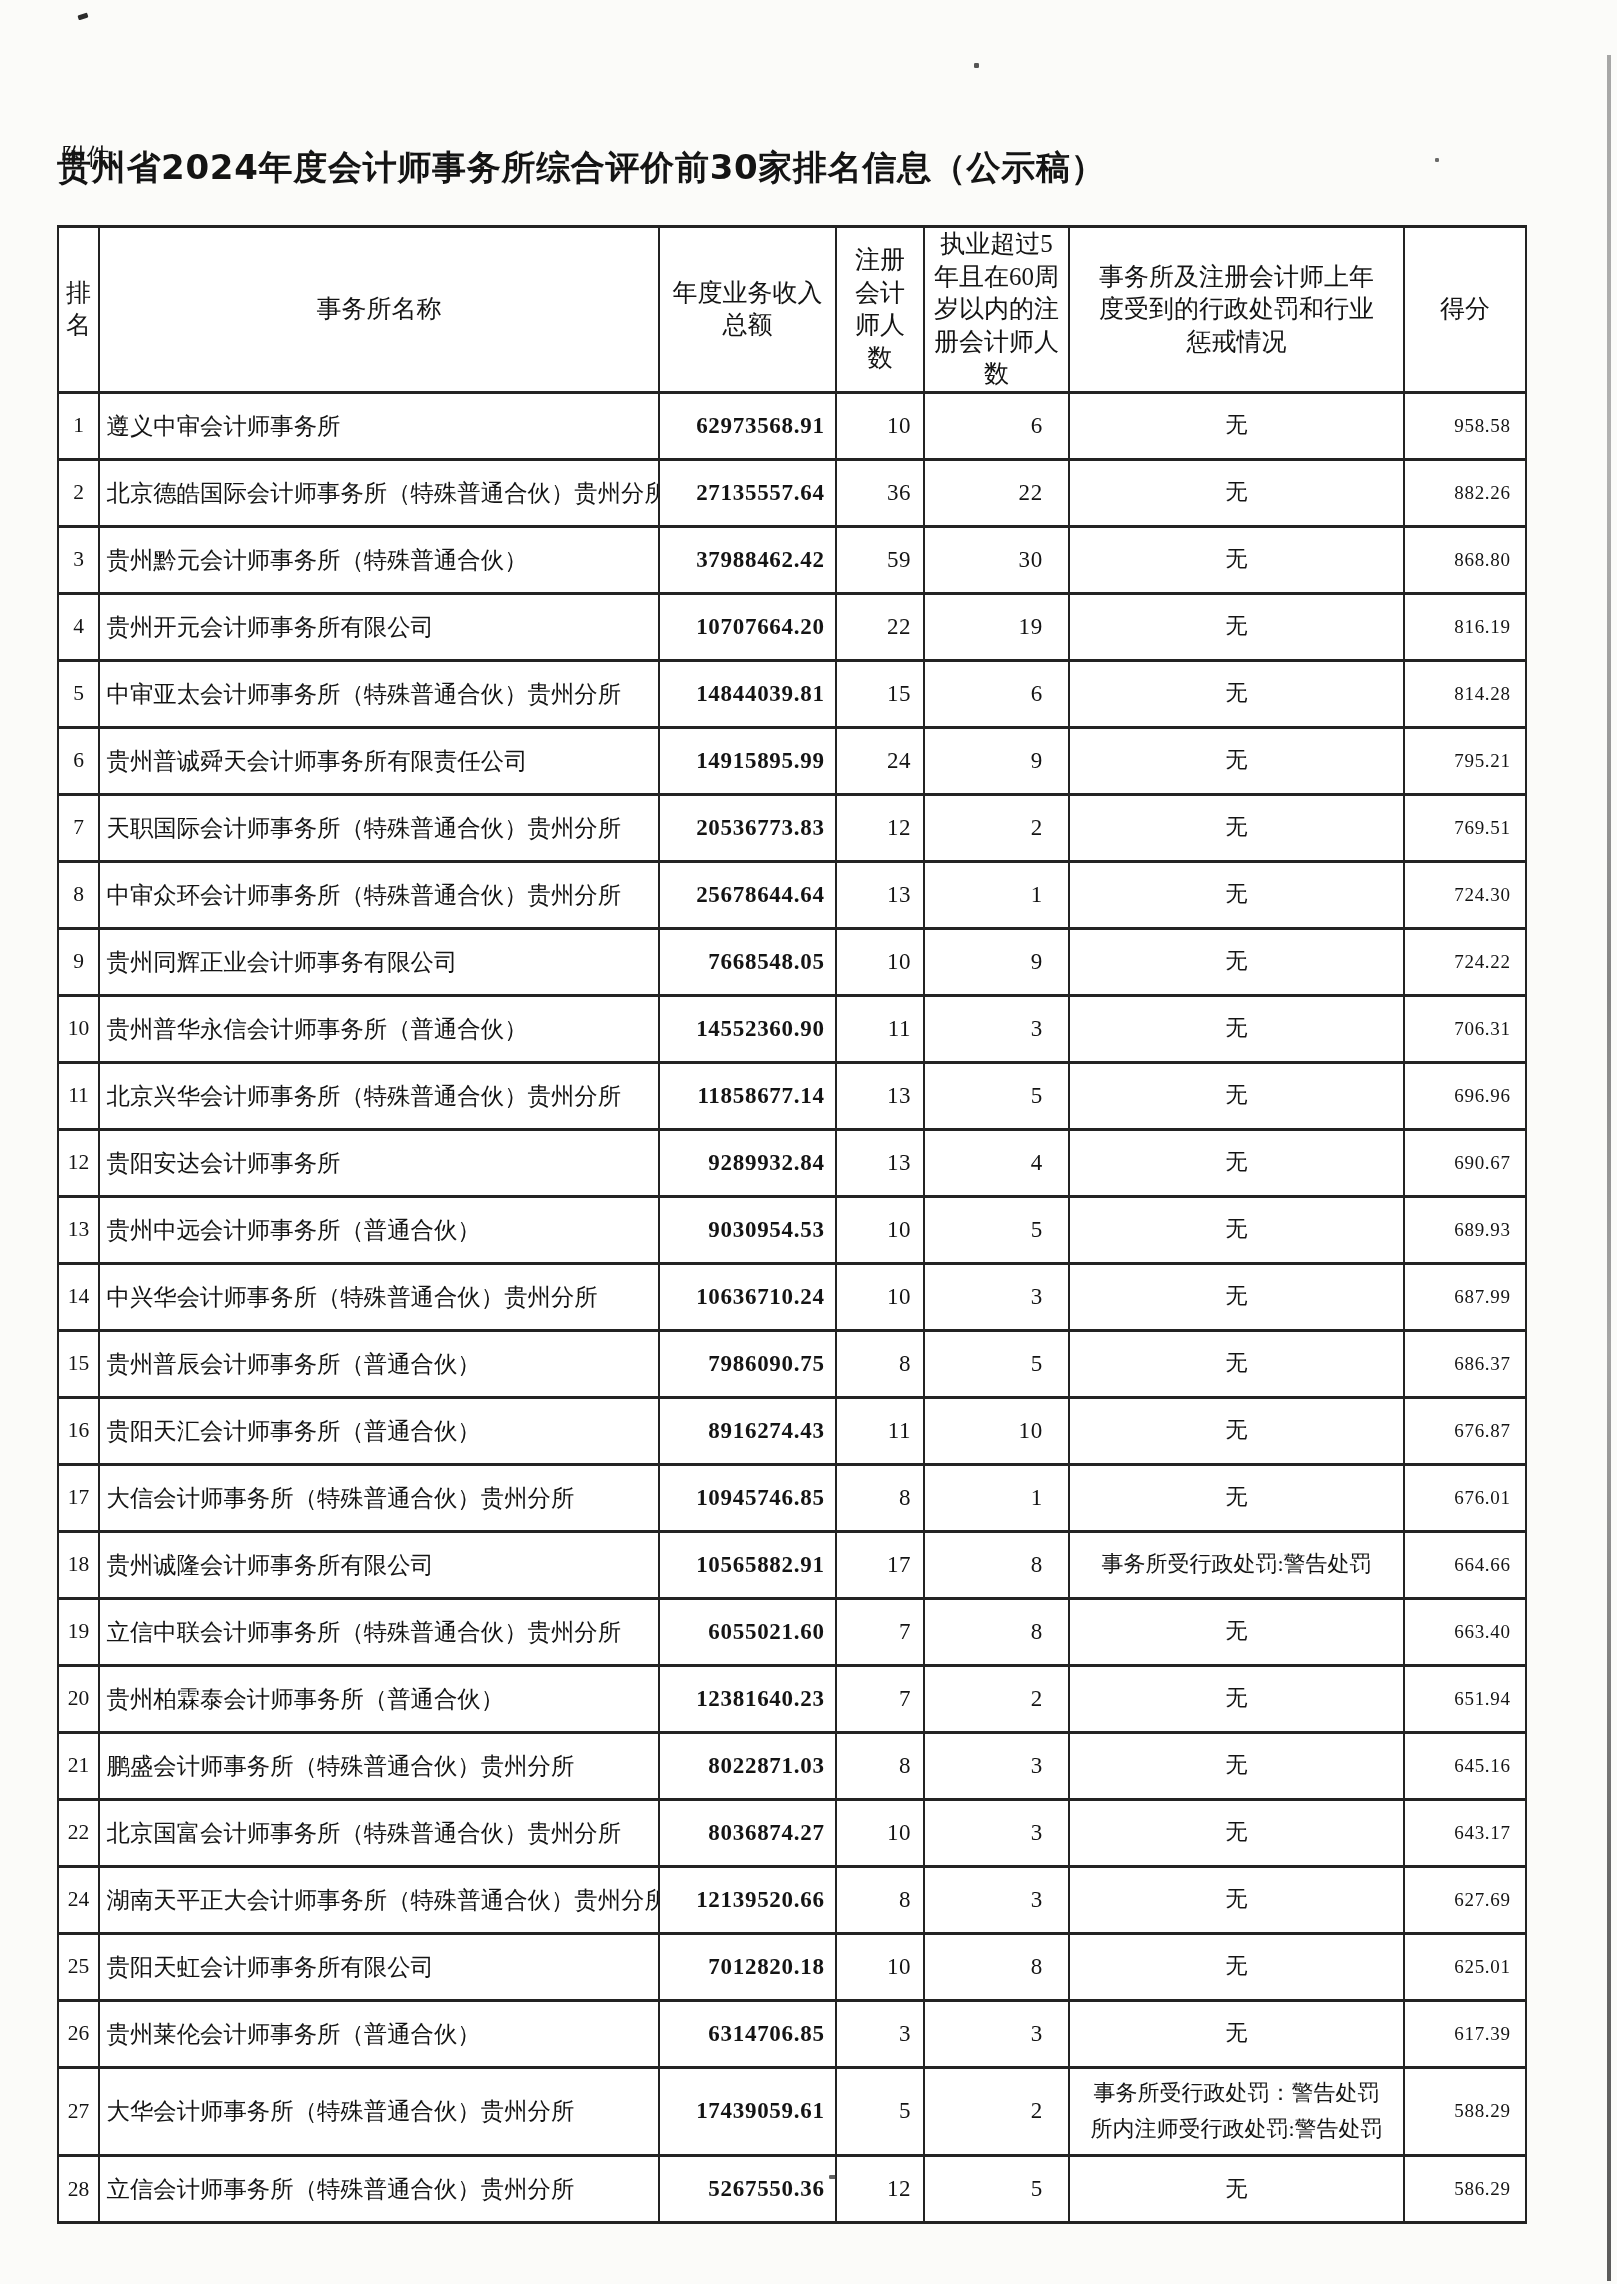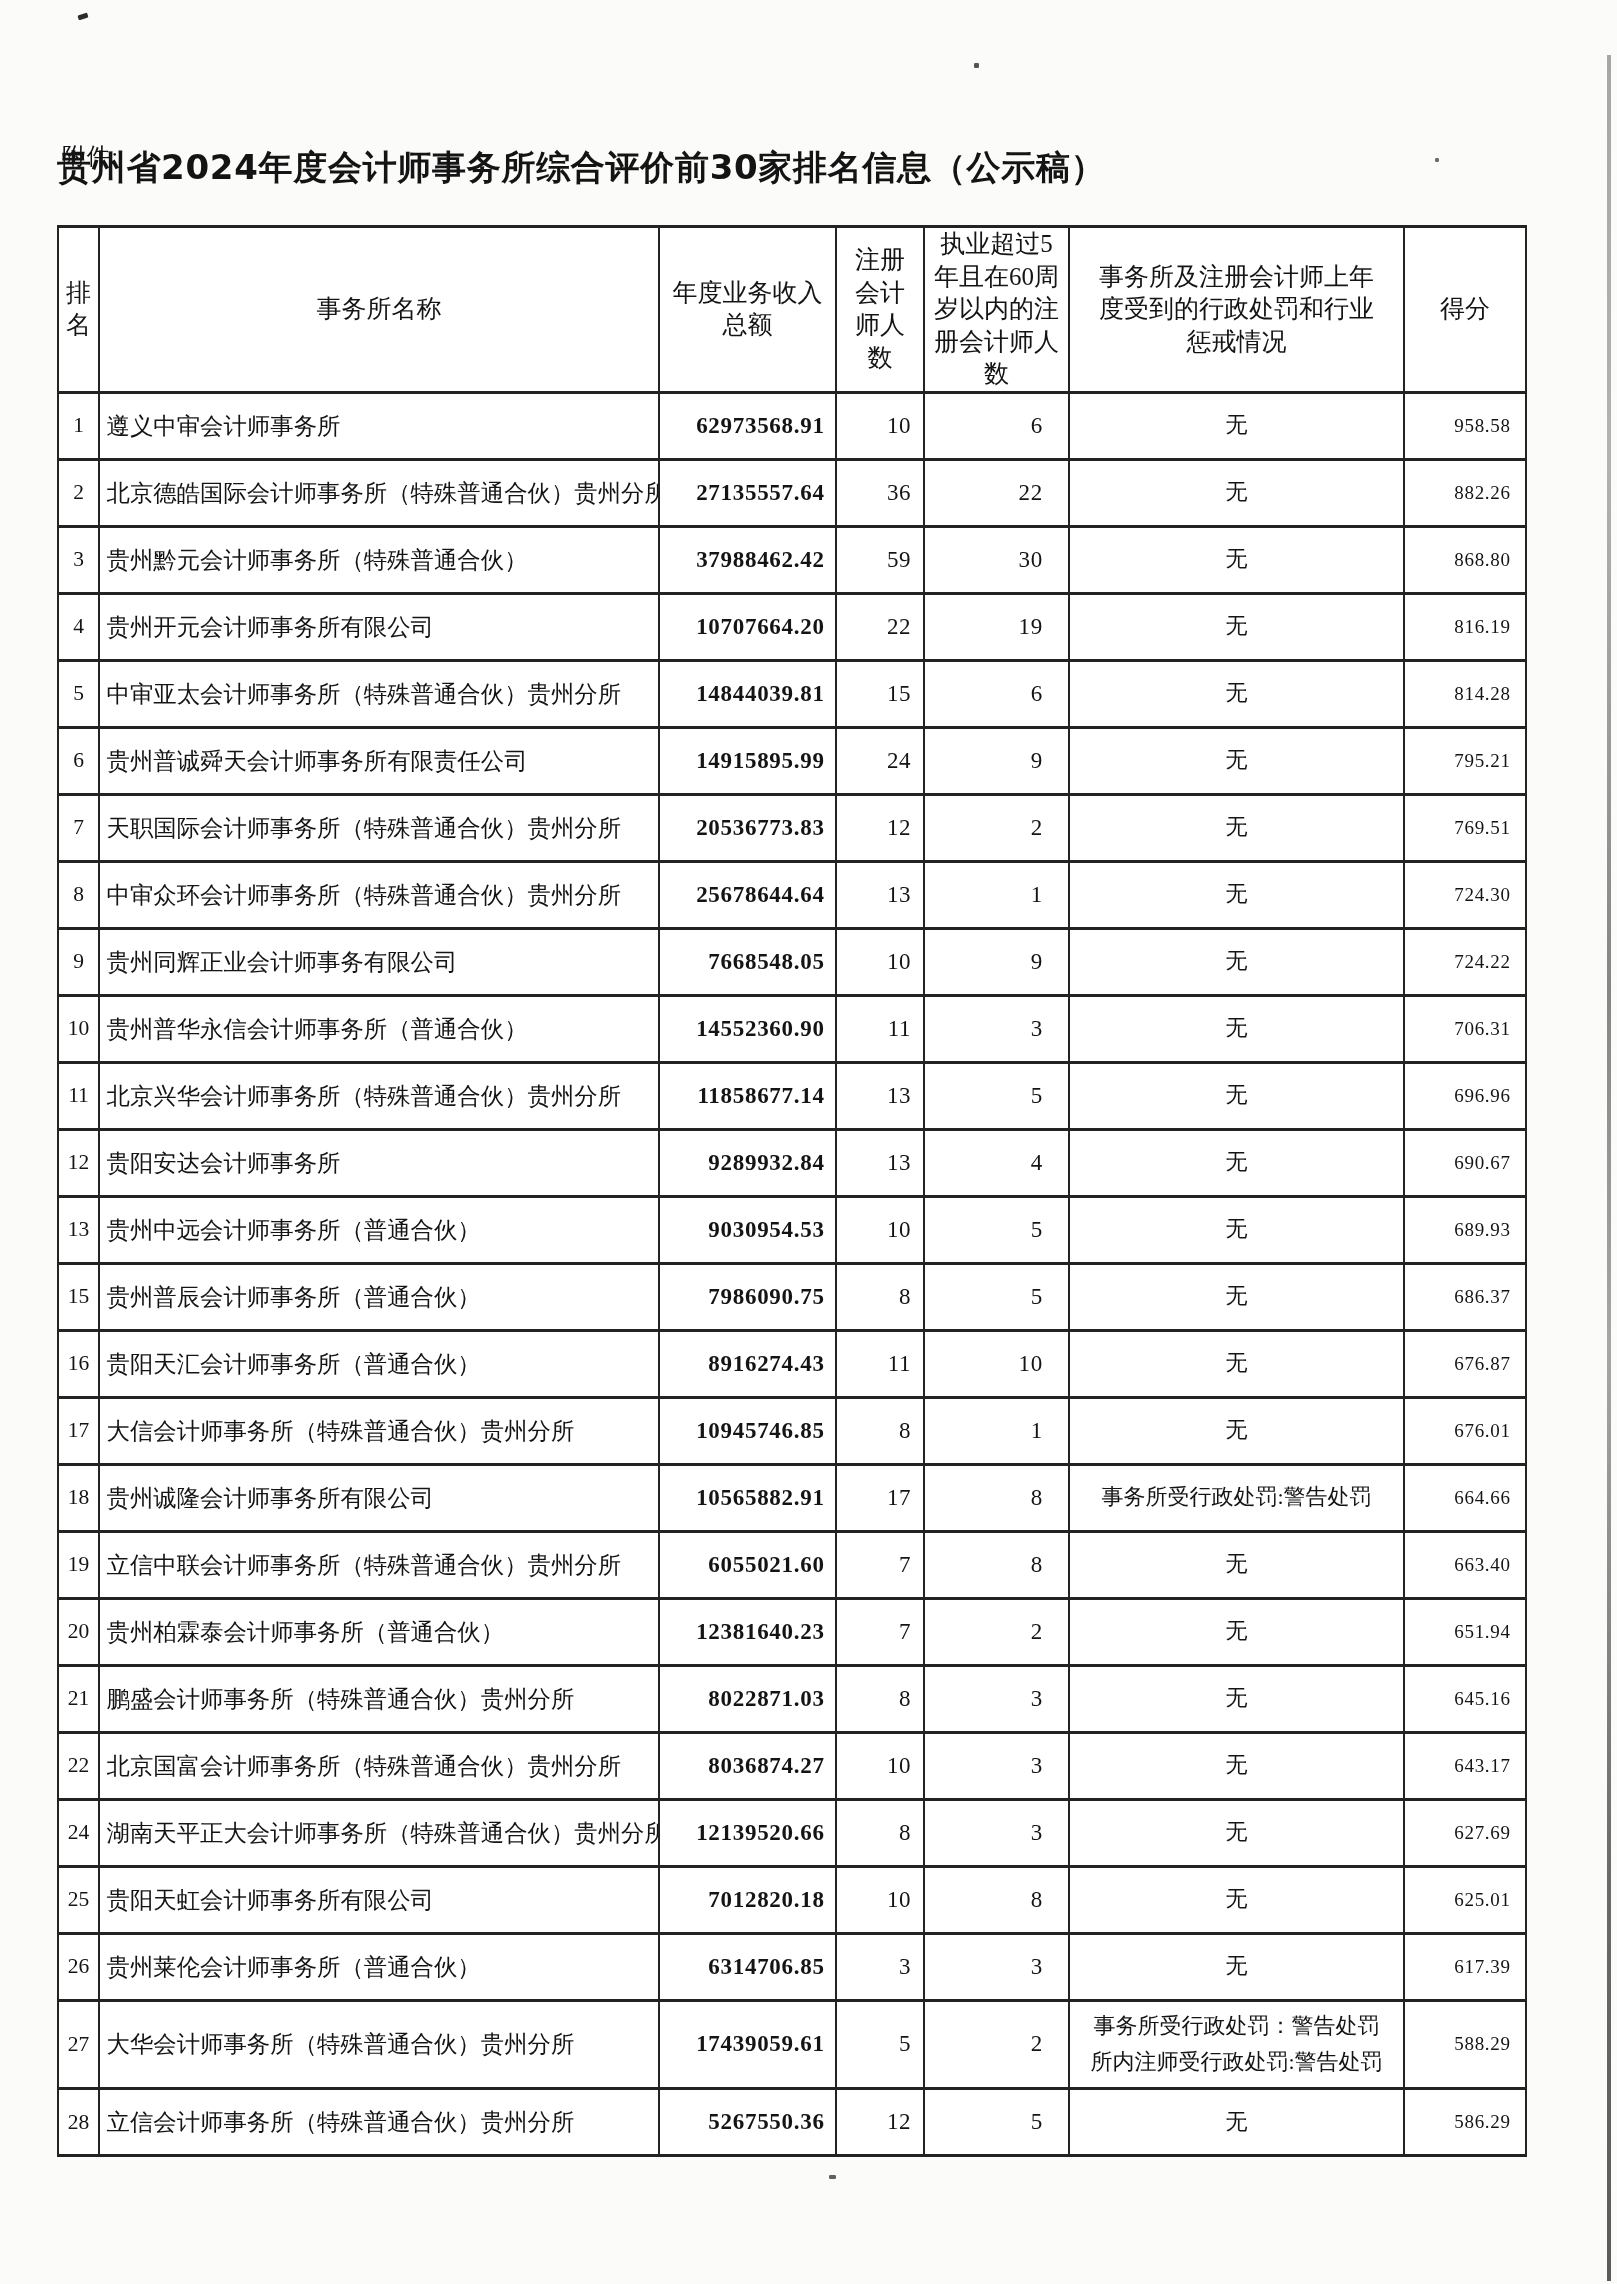--- a/index.html
+++ b/index.html
@@ -218,20 +218,29 @@
       <tr>
     <td class="c-rank">13</td>
     <td class="c-name">贵州中远会计师事务所（普通合伙）</td>
     <td class="c-revenue">9030954.53</td>
     <td class="c-cpa">10</td>
     <td class="c-senior">5</td>
     <td class="c-penalty">无</td>
     <td class="c-score">689.93</td>
   </tr>
       <tr>
+    <td class="c-rank">14</td>
+    <td class="c-name">中兴华会计师事务所（特殊普通合伙）贵州分所</td>
+    <td class="c-revenue">10636710.24</td>
+    <td class="c-cpa">10</td>
+    <td class="c-senior">3</td>
+    <td class="c-penalty">无</td>
+    <td class="c-score">687.99</td>
+  </tr>
+      <tr>
     <td class="c-rank">15</td>
     <td class="c-name">贵州普辰会计师事务所（普通合伙）</td>
     <td class="c-revenue">7986090.75</td>
     <td class="c-cpa">8</td>
     <td class="c-senior">5</td>
     <td class="c-penalty">无</td>
     <td class="c-score">686.37</td>
   </tr>
       <tr>
     <td class="c-rank">16</td>

